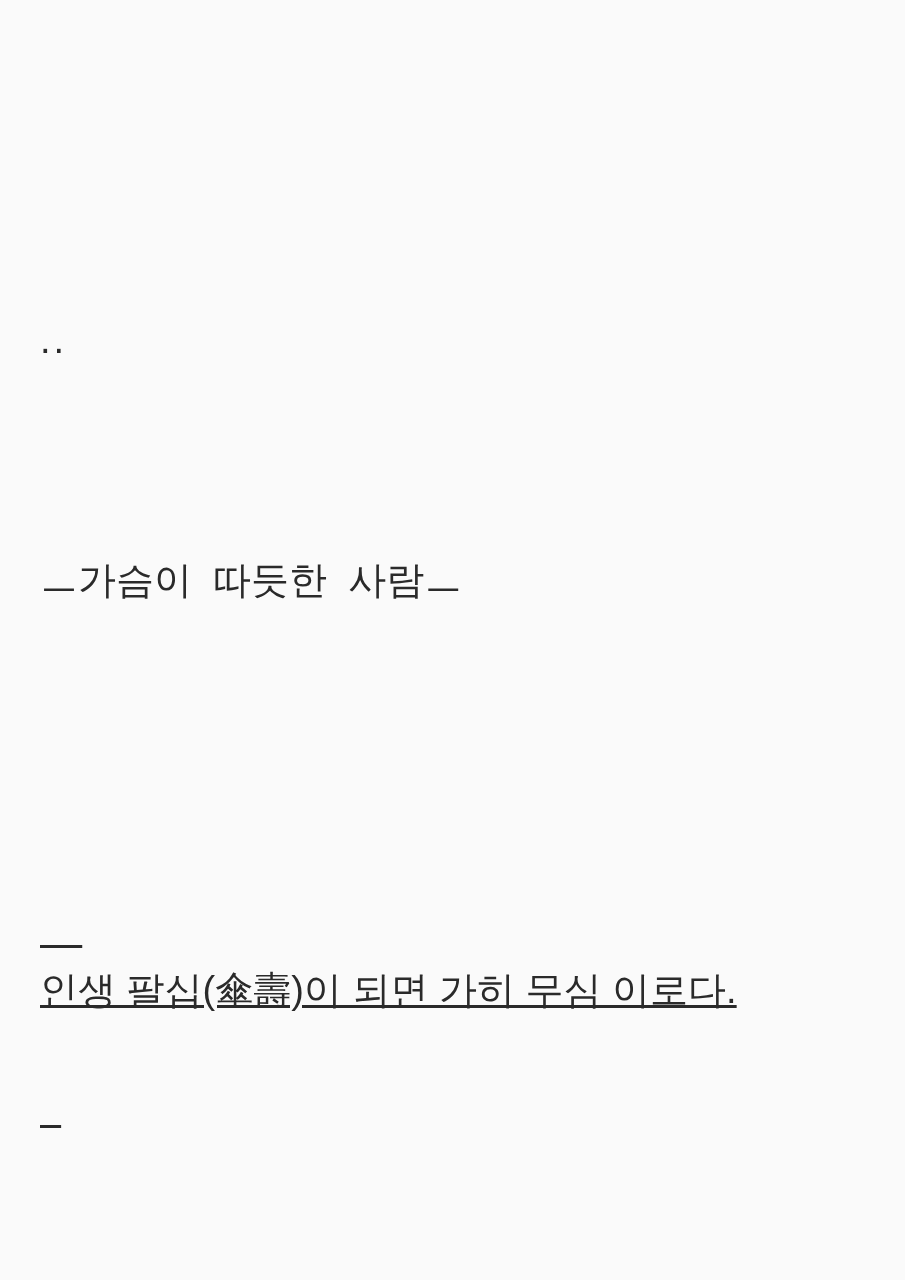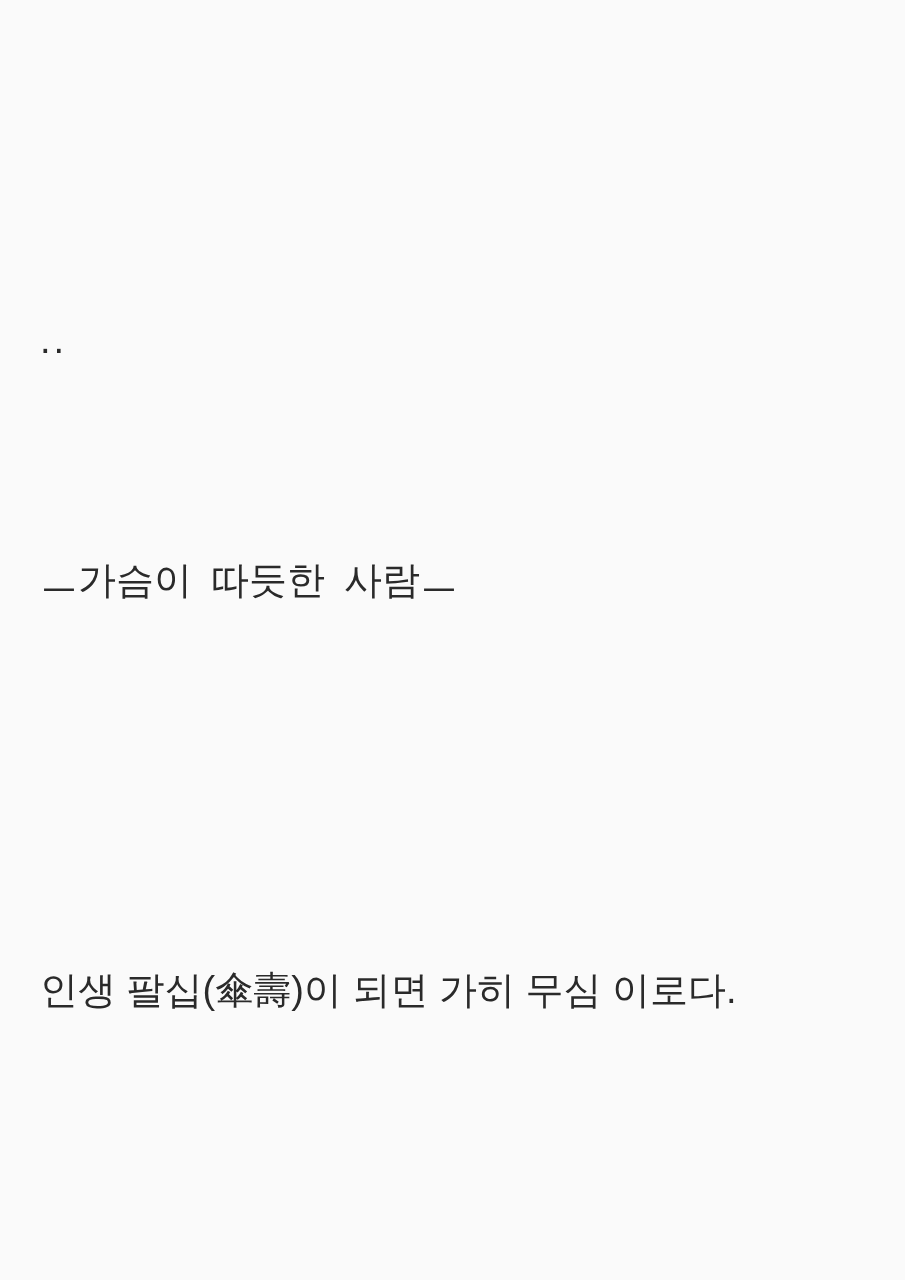--- a/index.html
+++ b/index.html
@@ -28,22 +28,22 @@
     padding: 0;
     font-size: 38px;
     font-weight: 400;
     line-height: 60px;
   }
   .dots-line {
     margin-left: 8px;
     letter-spacing: 3px;
     font-weight: 700;
   }
-  .title-line   { margin-top: 66px; font-family: Liberation Serif, serif; }
-  .stanza-gap-a { margin-top: 50px; }
+  .title-line   { margin-top: 66px; }
+  .stanza-gap-a { margin-top: 50px; text-decoration: underline; }
 </style>
 </head>
 <body style="background: rgb(250, 250, 250);">
 
 <div class="page" style="color: rgb(42, 42, 42);">
 
   <p class="dots-line">..</p>
 
   <h1 class="title-line">ㅡ가슴이  따듯한  사람ㅡ</h1>
 

